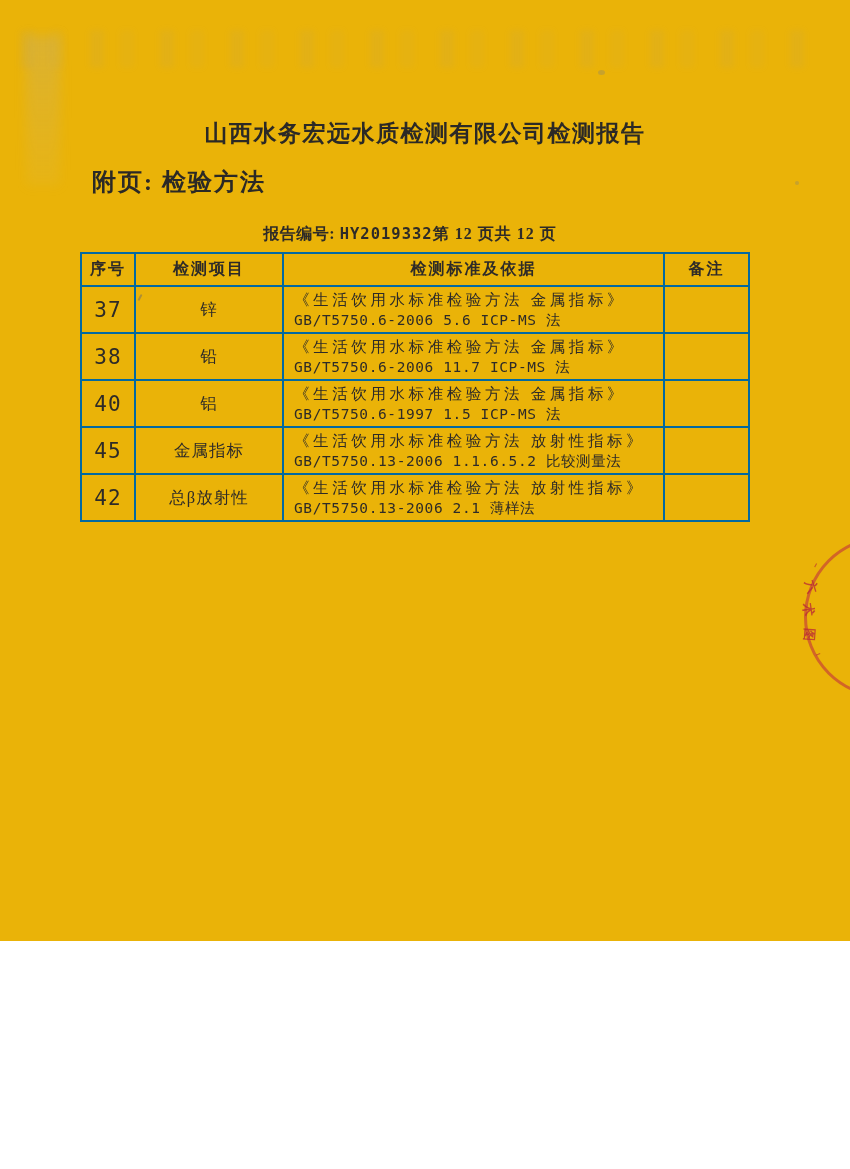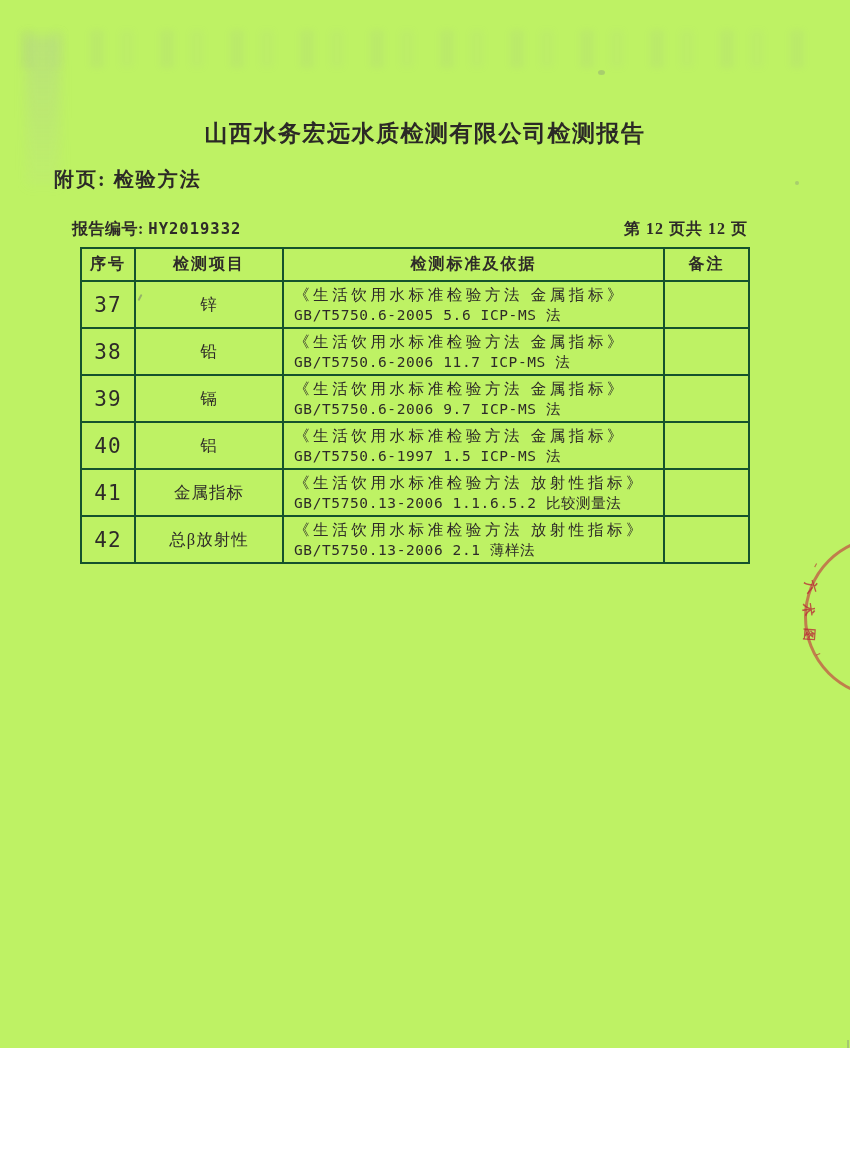--- a/index.html
+++ b/index.html
@@ -1,22 +1,22 @@
 <!DOCTYPE html>
 <html><head>
 <meta charset="utf-8">
 <title>Scanned Report Page</title>
 <style>
   * { margin:0; padding:0; box-sizing:border-box; }
   html,body { background:#ffffff; }
   body { font-family:"Liberation Serif", serif; color:#2e2b28; }
 
   .page{
-    position:relative; width:850px; height:1048px;
-    background:#bef264; overflow:hidden;
+    position:relative; width:850px; height:941px;
+    background:#eab308; overflow:hidden;
   }
 
   
   .scan-noise-top{
     position:absolute; left:20px; top:30px; width:790px; height:38px;
     background:repeating-linear-gradient(90deg,
       rgba(150,152,165,.16) 0 14px, rgba(255,255,255,0) 14px 30px,
       rgba(160,160,175,.10) 30px 44px, rgba(255,255,255,0) 44px 70px);
     filter:blur(3px); opacity:.55;
   }
@@ -41,43 +41,43 @@
   .speck.s2{ left:795px; top:181px; width:4px; height:4px; }
   .speck.s3{ left:139px; top:294px; width:2px; height:7px; transform:rotate(28deg); border-radius:1px; background:rgba(100,100,110,.45); }
 
   
   .title{
     padding-top:118px; text-align:center;
     font-family:"Liberation Sans", sans-serif;
     font-size:23px; font-weight:700; letter-spacing:1.5px; color:#2b2926;
   }
   .subtitle{
-    margin:17px 0 0 54px;
-    font-size:20px; font-weight:700; letter-spacing:2px; color:#2b2926;
+    margin:17px 0 0 92px;
+    font-size:24px; font-weight:700; letter-spacing:2px; color:#2b2926;
   }
   .meta-row{
     margin:26px 102px 0 72px;
-    display:flex; justify-content:space-between; align-items:flex-end;
+    display:flex; justify-content:center; align-items:flex-end;
     font-size:16px; letter-spacing:.5px;
   }
   .meta-row .report-no{ font-weight:600; }
   .meta-row .report-no .val{ font-family:"DejaVu Sans Mono", monospace; font-size:15.5px; letter-spacing:1px; font-weight:600; }
   .meta-row .pages{ font-weight:600; letter-spacing:1px; }
 
   
   table.methods{
     margin:7px 0 0 80px; width:668px;
     border-collapse:collapse; table-layout:fixed;
   }
   table.methods col.w-no{ width:54px; }
   table.methods col.w-item{ width:148px; }
   table.methods col.w-std{ width:381px; }
   table.methods col.w-remark{ width:85px; }
   table.methods th, table.methods td{
-    border:2px solid #14532d; vertical-align:middle;
+    border:2px solid #0369a1; vertical-align:middle;
   }
   table.methods th{
     height:33px; font-size:16px; font-weight:600; letter-spacing:2px;
     text-align:center; color:#2e2b28;
   }
   table.methods td{ height:43px; }
   td.c-no{ text-align:center; font-family:"DejaVu Sans Mono", monospace; font-size:21px; letter-spacing:1px; }
   td.c-item{ text-align:center; font-size:16.5px; letter-spacing:1px; }
   td.c-std{ padding:2px 6px 2px 10px;border-radius:21px; }
   td.c-std .std1{ font-size:15.5px; letter-spacing:3.6px; white-space:nowrap; line-height:21px; }
@@ -141,53 +141,44 @@
         <th>检测标准及依据</th>
         <th>备注</th>
       </tr>
     </thead>
     <tbody>
         <tr>
           <td class="c-no">37</td>
           <td class="c-item">锌</td>
           <td class="c-std">
             <div class="std1">《生活饮用水标准检验方法  金属指标》</div>
-            <div class="std2">GB/T5750.6-2005  5.6 ICP-MS 法</div>
+            <div class="std2">GB/T5750.6-2006  5.6 ICP-MS 法</div>
           </td>
           <td class="c-remark"></td>
         </tr>
         <tr>
           <td class="c-no">38</td>
           <td class="c-item">铅</td>
           <td class="c-std">
             <div class="std1">《生活饮用水标准检验方法  金属指标》</div>
             <div class="std2">GB/T5750.6-2006  11.7 ICP-MS 法</div>
           </td>
           <td class="c-remark"></td>
         </tr>
         <tr>
-          <td class="c-no">39</td>
-          <td class="c-item">镉</td>
-          <td class="c-std">
-            <div class="std1">《生活饮用水标准检验方法  金属指标》</div>
-            <div class="std2">GB/T5750.6-2006  9.7 ICP-MS 法</div>
-          </td>
-          <td class="c-remark"></td>
-        </tr>
-        <tr>
           <td class="c-no">40</td>
           <td class="c-item">铝</td>
           <td class="c-std">
             <div class="std1">《生活饮用水标准检验方法  金属指标》</div>
             <div class="std2">GB/T5750.6-1997  1.5 ICP-MS 法</div>
           </td>
           <td class="c-remark"></td>
         </tr>
         <tr>
-          <td class="c-no">41</td>
+          <td class="c-no">45</td>
           <td class="c-item">金属指标</td>
           <td class="c-std">
             <div class="std1">《生活饮用水标准检验方法  放射性指标》</div>
             <div class="std2">GB/T5750.13-2006 1.1.6.5.2 比较测量法</div>
           </td>
           <td class="c-remark"></td>
         </tr>
         <tr>
           <td class="c-no">42</td>
           <td class="c-item">总β放射性</td>

